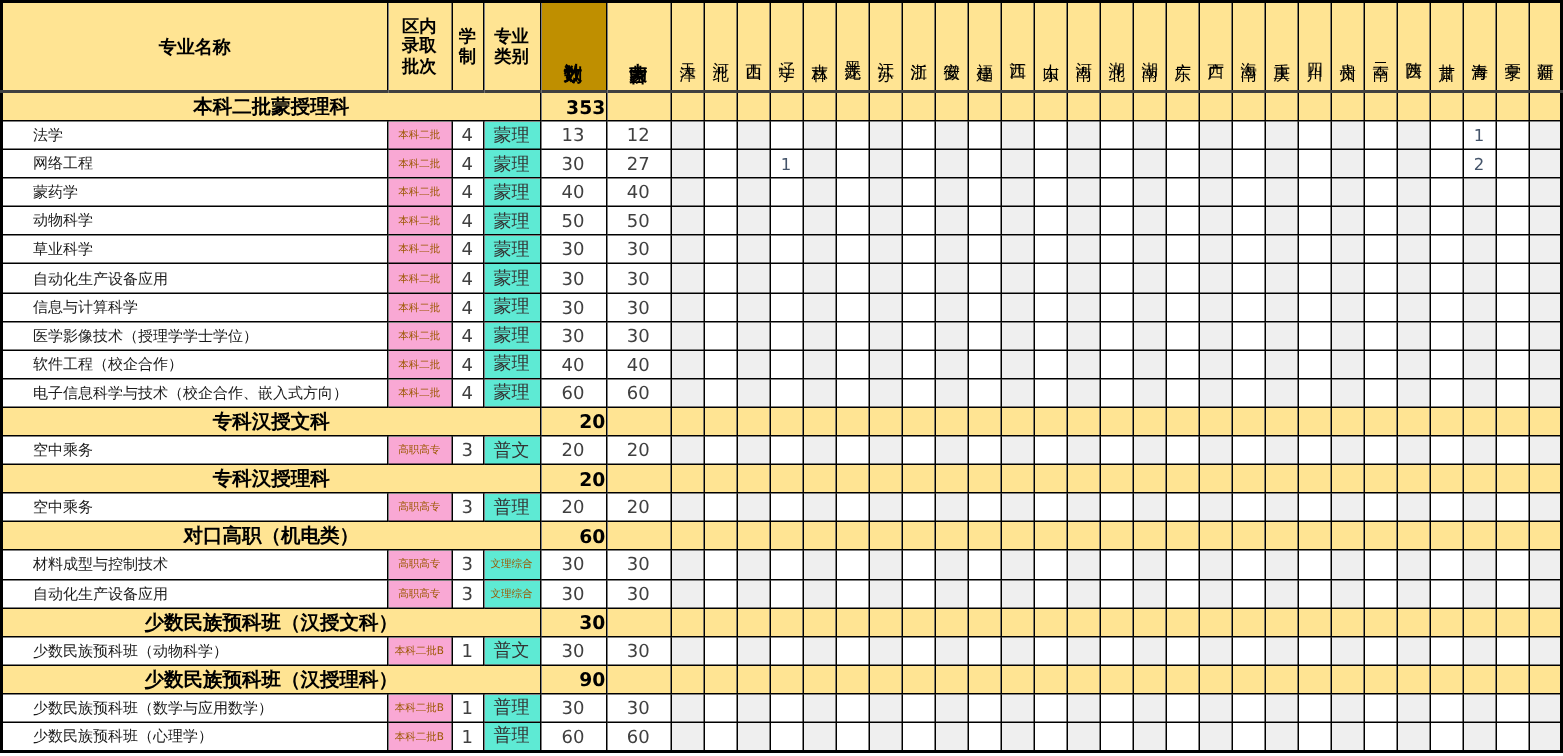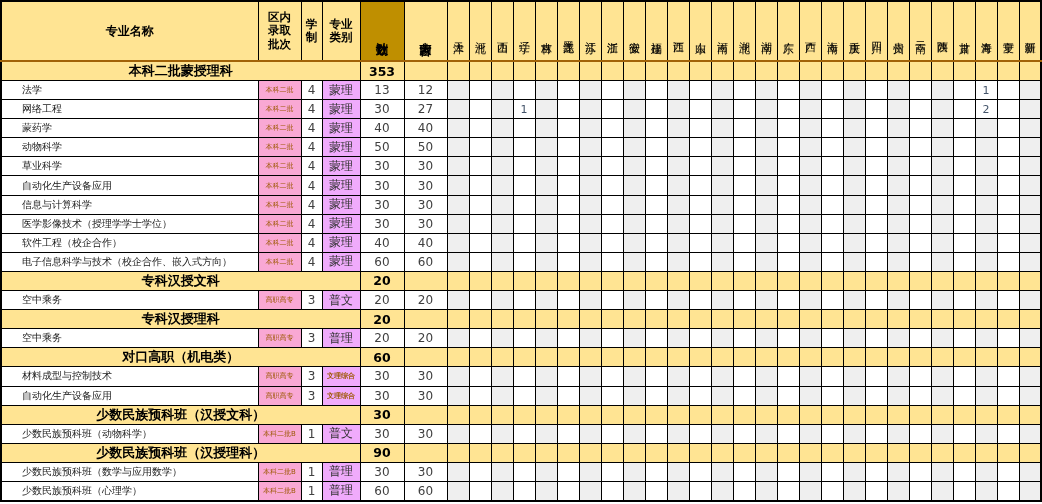--- a/index.html
+++ b/index.html
@@ -1,38 +1,38 @@
 <!DOCTYPE html>
 <html><head>
 <meta charset="utf-8">
 <style>
   html,body{margin:0;padding:0;background:#fff;}
   body{font-family:"DejaVu Sans","Liberation Sans",sans-serif;width:1042px;}
   table{border-collapse:collapse;table-layout:fixed;width:1042px;border:2px solid #000;}
   th,td{border:1px solid #000;padding:0;overflow:hidden;white-space:nowrap;vertical-align:middle;}
   thead tr{height:60px;}
   tbody tr{height:19.1px;}
-  thead th{background:#ffe493;font-weight:bold;font-size:12px;color:#000;text-align:center;border-bottom:2px solid #a16207;}
+  thead th{background:#ffe493;font-weight:bold;font-size:12px;color:#000;text-align:center;border-bottom:2px solid #404040;}
   th.plan-head{background:#bf8f00;}
   .vtext{writing-mode:vertical-rl;text-orientation:upright;letter-spacing:1px;display:inline-block;line-height:1;}
   .wrap{display:inline-block;white-space:normal;word-break:break-all;line-height:1.15;font-size:11.5px;}
   .w26{width:26px;} .w14{width:14px;} .w24{width:24px;}
   th.prov-head{font-weight:normal;font-size:11px;}
   td.name{background:#fff;text-align:left;font-size:10px;padding-left:20px;color:#1a1a1a;}
   td.batch{background:#f9a8d4;text-align:center;font-size:7px;color:#9c5700;}
   td.num{background:#fff;text-align:center;font-size:12px;color:#404040;}
-  td.cat{background:#f0abfc;text-align:center;font-size:12px;color:#333;}
-  td.cat-small{font-size:7px;color:#9c5700;font-weight:bold;}
+  td.cat{background:#5eead4;text-align:center;font-size:12px;color:#333;}
+  td.cat-small{font-size:7px;color:#9c5700;}
   td.pcell{background:#fff;}
   td.pcell.shade{background:#efefef;}
   td.pcell{text-align:center;font-size:11px;color:#44546a;}
   td.pcell.pval{background:#fff;}
   tr.section-row td{background:#ffe493;font-weight:bold;color:#000;}
   td.sec-title{text-align:center;font-size:13px;margin-top:28px;}
-  td.sec-plan{text-align:center;font-size:12.5px;}
+  td.sec-plan{text-align:right;font-size:12.5px;}
 </style>
 </head>
 <body>
 
 <table>
   <colgroup id="cols">
       <col style="width: 257px;">
       <col style="width: 43px;">
       <col style="width: 21px;">
       <col style="width: 38px;">

